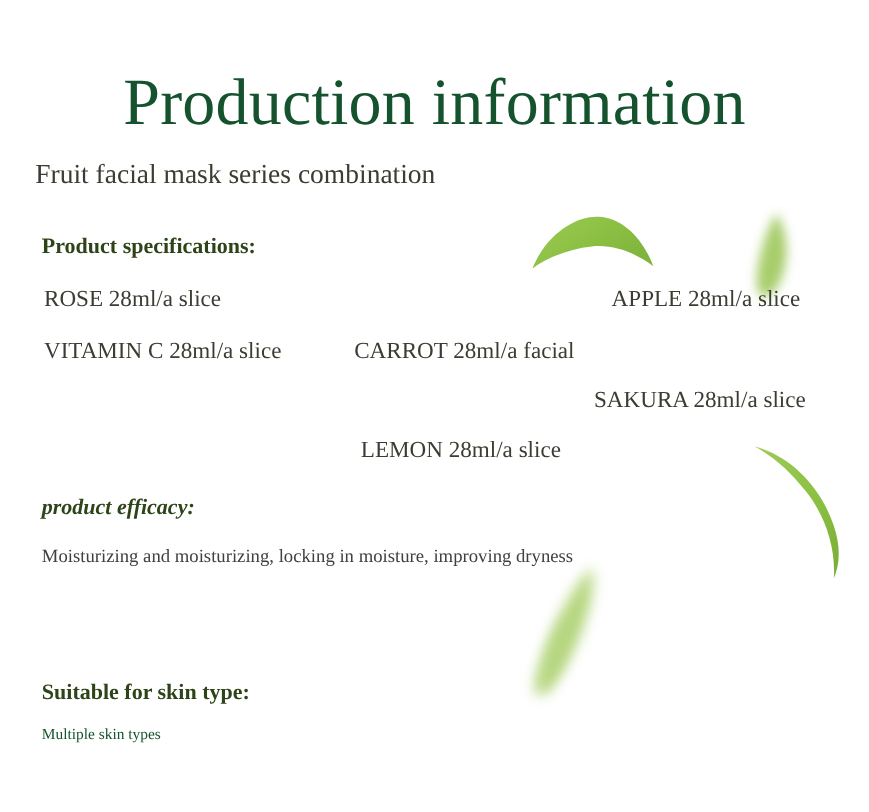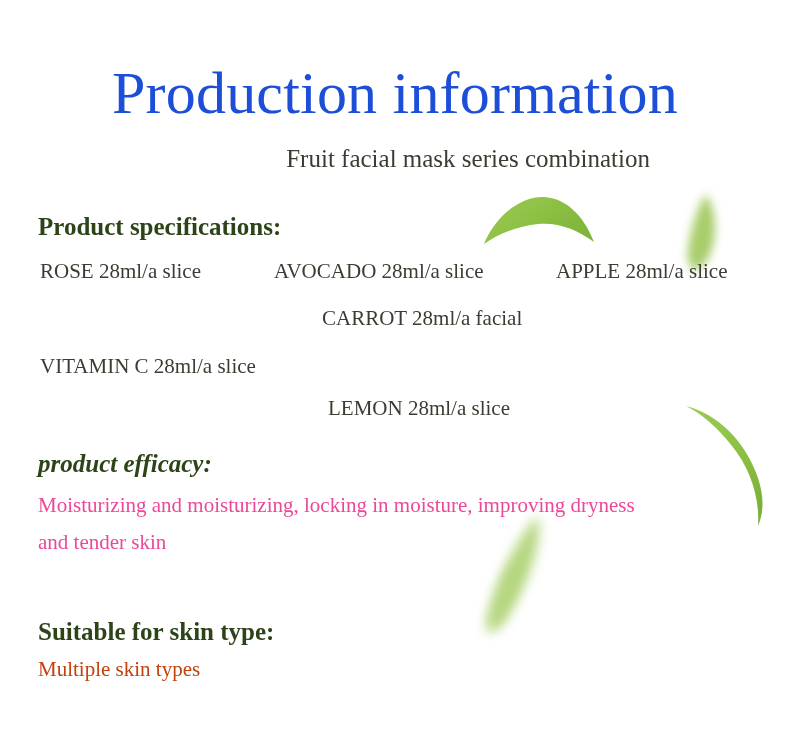--- a/index.html
+++ b/index.html
@@ -44,42 +44,43 @@
   }
 
   .title {
     position: absolute;
     left: 0;
     top: 62px;
     width: 790px;
     text-align: center;
     font-size: 60px;
     line-height: 1.05;
-    color: #1d4ed8;
+    color: #14532d;
     font-weight: 400;
     letter-spacing: .2px;
     white-space: nowrap;
   }
 
   .subtitle {
     position: absolute;
     left: 0;
     top: 144px;
     width: 650px;
-    text-align: right;
+    text-align: left;
     font-size: 25px;
     line-height: 1.2;
     color: #3c3c33;
     font-weight: 400;
+    padding-left: 32px;
   }
 
   .section-heading {
     position: absolute;
     left: 38px;
-    font-size: 25px;
+    font-size: 20px;
     line-height: 1.2;
     color: #2d4419;
     font-weight: 700;
     white-space: nowrap;
   }
   .heading-specs    { top: 212px; }
   .heading-efficacy { top: 449px; font-style: italic; }
   .heading-skin     { top: 617px; }
 
   .spec-row {
@@ -100,33 +101,33 @@
     position: absolute;
     white-space: nowrap;
     top: 0;
   }
 
   .efficacy-body {
     position: absolute;
     left: 38px;
     top: 487px;
     width: 712px;
-    font-size: 21px;
+    font-size: 17px;
     line-height: 37px;
-    color: #ec4899;
+    color: #404040;
   }
   .efficacy-line { white-space: nowrap; }
 
   .skin-body {
     position: absolute;
     left: 38px;
     top: 655px;
-    font-size: 21px;
+    font-size: 14px;
     line-height: 28px;
-    color: #c2410c;
+    color: #14532d;
     white-space: nowrap;
   }
 </style>
 </head>
 <body>
 
 <div id="page">
 
   <div class="leaf-layer">
 
@@ -170,41 +171,40 @@
   <div class="content">
 
     <div class="title">Production information</div>
 
     <div class="subtitle">Fruit facial mask series combination</div>
 
     <div class="section-heading heading-specs">Product specifications:</div>
 
     <div class="spec-row spec-row-1">
       <span class="spec-item" style="left:40px;">ROSE 28ml/a slice</span>
-      <span class="spec-item" style="left:274px;">AVOCADO 28ml/a slice</span>
       <span class="spec-item" style="left:556px;">APPLE 28ml/a slice</span>
     </div>
 
     <div class="spec-row spec-row-2">
-      <span class="spec-item" style="left:40px;margin-top:48px;">VITAMIN C 28ml/a slice</span>
+      <span class="spec-item" style="left:40px;">VITAMIN C 28ml/a slice</span>
       <span class="spec-item" style="left:322px;">CARROT 28ml/a facial</span>
     </div>
 
     <div class="spec-row spec-row-3">
+      <span class="spec-item" style="left:540px;">SAKURA 28ml/a slice</span>
     </div>
 
     <div class="spec-row spec-row-4">
       <span class="spec-item" style="left:328px;">LEMON 28ml/a slice</span>
     </div>
 
     <div class="section-heading heading-efficacy">product efficacy:</div>
 
     <div class="efficacy-body">
       <div class="efficacy-line">Moisturizing and moisturizing, locking in moisture, improving dryness</div>
-      <div class="efficacy-line">and tender skin</div>
     </div>
 
     <div class="section-heading heading-skin">Suitable for skin type:</div>
 
     <div class="skin-body">Multiple skin types</div>
 
   </div>
 </div>
 
 </body></html>

